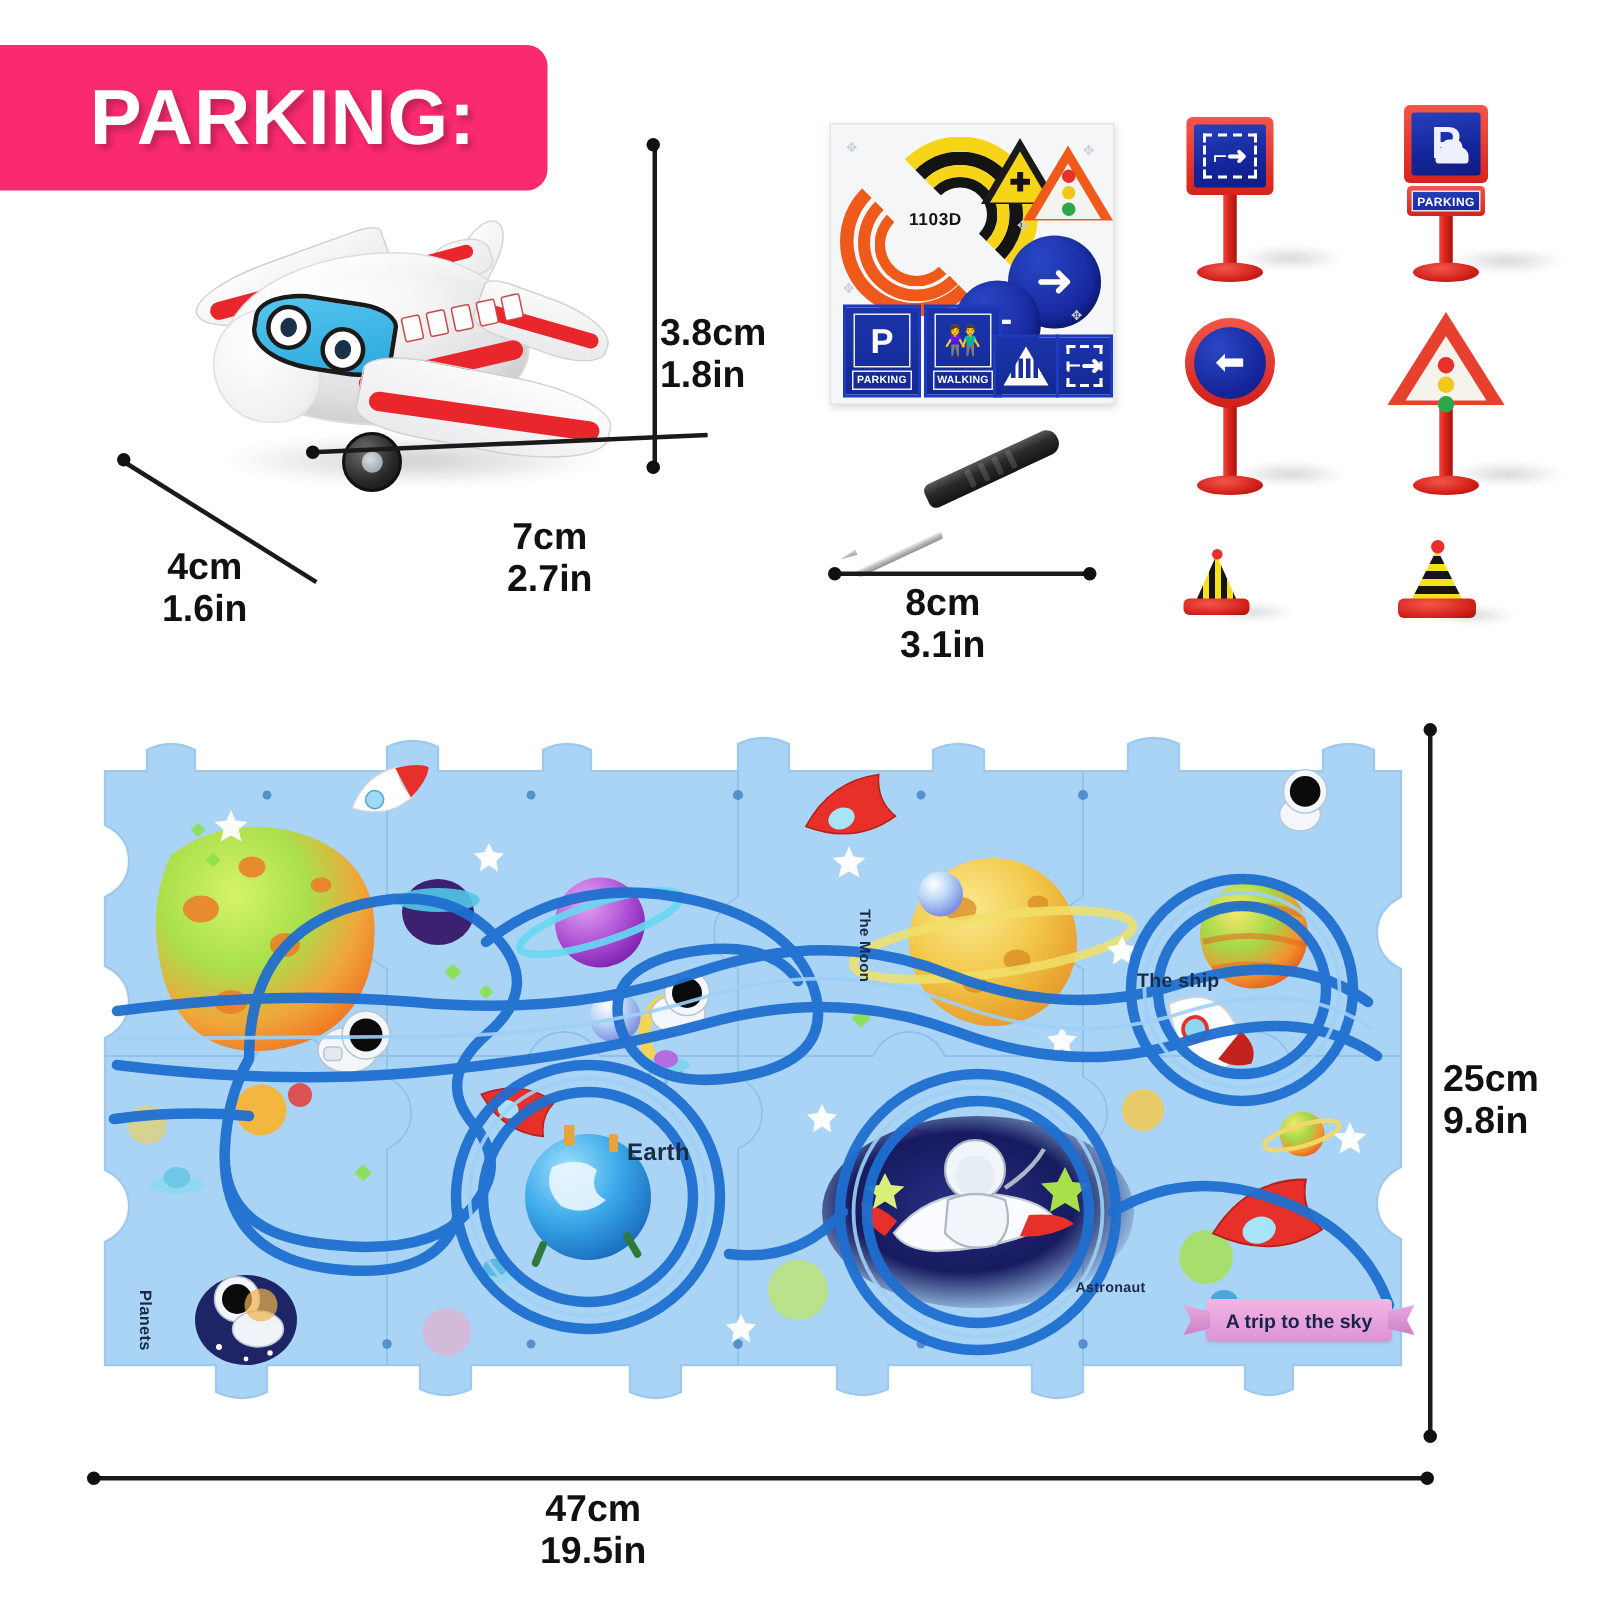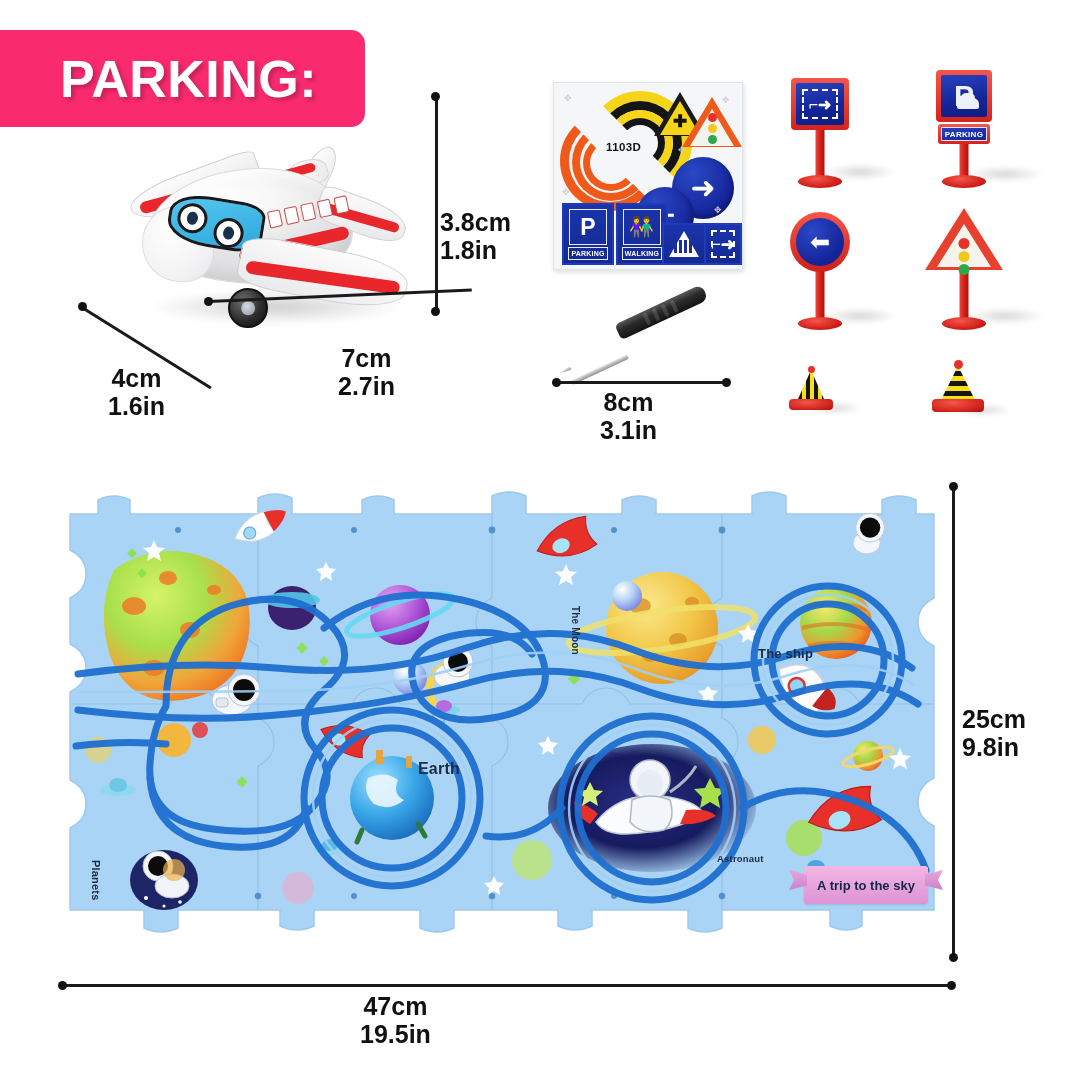--- a/index.html
+++ b/index.html
@@ -963,21 +963,21 @@
         </g>
       </g>
     </svg>
 
     <div class="mat-label vert" style="left:28px; top:382px; font-size:11px;">Planets</div>
     <div class="mat-label" style="left:308px; top:282px; font-size:16px;margin-left:48px;">Earth</div>
     <div class="mat-label vert" style="left:508px; top:128px; font-size:10px;">The Moon</div>
     <div class="mat-label" style="left:696px; top:168px; font-size:13px;">The ship</div>
     <div class="mat-label" style="left:655px; top:375px; font-size:9.5px;">Astronaut</div>
 
-    <div class="ribbon" style="left:742px; top:388px; width:124px; height:38px; font-size:13px;">
+    <div class="ribbon" style="left:742px; top:388px; width:124px; height:28px; font-size:13px;">
       <span>A trip to the sky</span>
     </div>
   </div>
 
   <div class="dimline mat-vline"></div>
   <div class="dot" style="left:949px; top:482px;"></div>
   <div class="dot" style="left:949px; top:953px;"></div>
   <div class="dimlabel mat-vlabel">
     <div>25cm</div>
     <div>9.8in</div>

